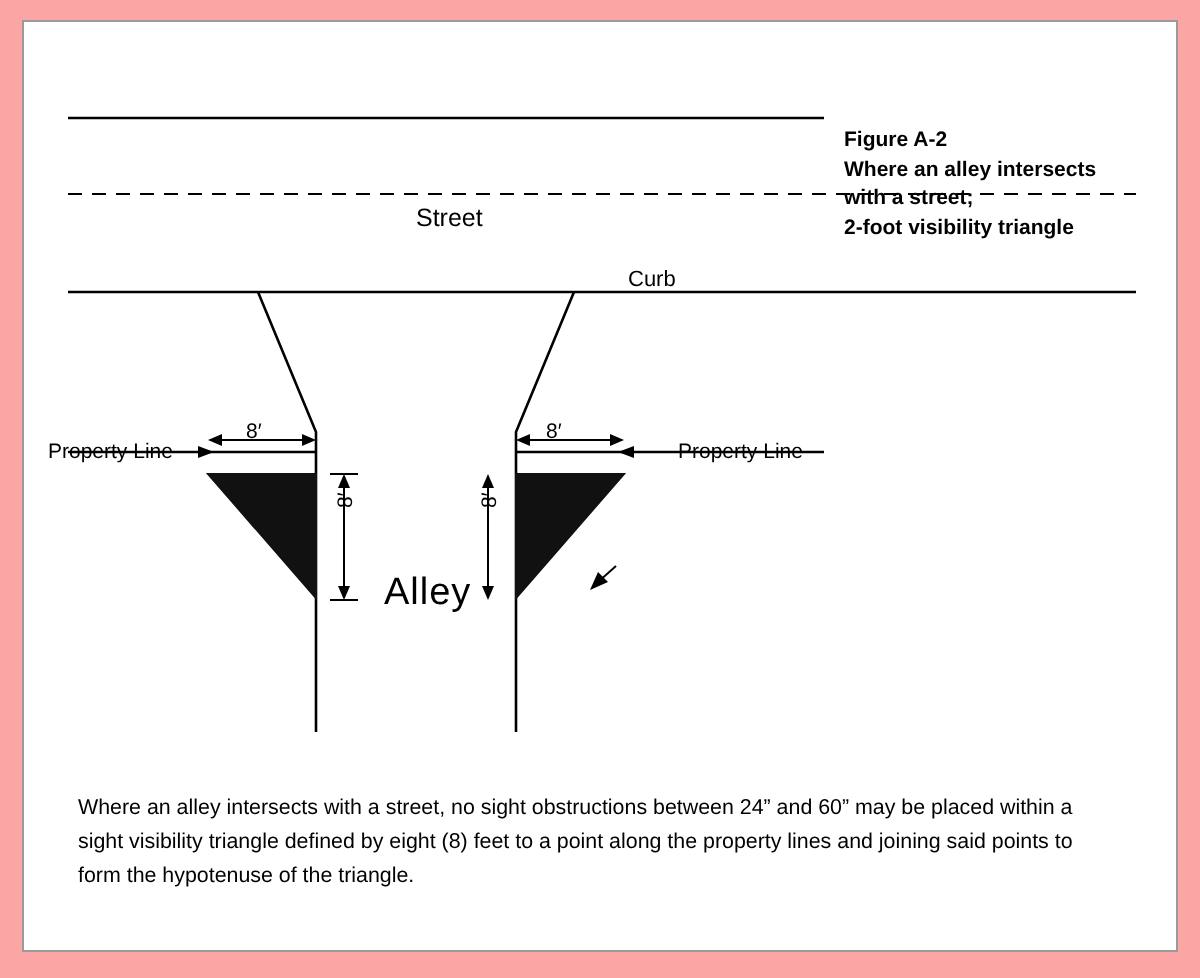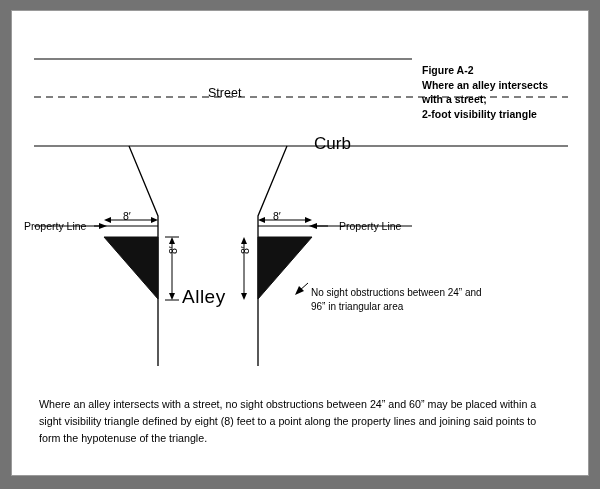--- a/index.html
+++ b/index.html
@@ -4,21 +4,21 @@
 <style>
   html, body {
     margin: 0;
     padding: 0;
     background: #ffffff;
   }
   #page {
     position: relative;
     width: 600px;
     height: 489px;
-    background: #737373;
+    background: #fca5a5;
     font-family: "Liberation Sans", sans-serif;
     overflow: hidden;
   }
   #frame {
     position: absolute;
     left: 11px;
     top: 10px;
     width: 578px;
     height: 466px;
     border: 1px solid #9a9a9a;
@@ -44,31 +44,31 @@
     top: 52px;
     width: 160px;
     font-size: 10.5px;
     font-weight: bold;
     line-height: 14.5px;
     color: #000000;
     font-family: "Liberation Sans", sans-serif;
   }
   .street-label {
     left: 196px;
-    top: 75px;
+    top: 91px;
     font-size: 12.5px;
     text-align: right;
   }
   .curb-label {
     left: 302px;
     top: 123px;
-    font-size: 17px;
+    font-size: 11px;
   }
   .alley-label {
-    left: 170px;
+    left: 180px;
     top: 275px;
     font-size: 19px;
     letter-spacing: 0.5px;
   }
   .prop-left {
     left: 12px;
     top: 209px;
     font-size: 10.5px;
   }
   .prop-right {
@@ -185,17 +185,16 @@
     <div class="lbl alley-label">Alley</div>
 
     <div class="lbl prop-left">Property Line</div>
     <div class="lbl prop-right">Property Line</div>
 
     <div class="lbl dim-left-h">8′</div>
     <div class="lbl dim-right-h">8′</div>
     <div class="lbl dim-left-v">8′</div>
     <div class="lbl dim-right-v">8′</div>
 
-    <div class="note">No sight obstructions between 24” and 96” in triangular area</div>
 
     <div class="caption">Where an alley intersects with a street, no sight obstructions between 24” and 60” may be placed within a sight visibility triangle defined by eight (8) feet to a point along the property lines and joining said points to form the hypotenuse of the triangle.</div>
   </div>
 </div>
 
 </body></html>

